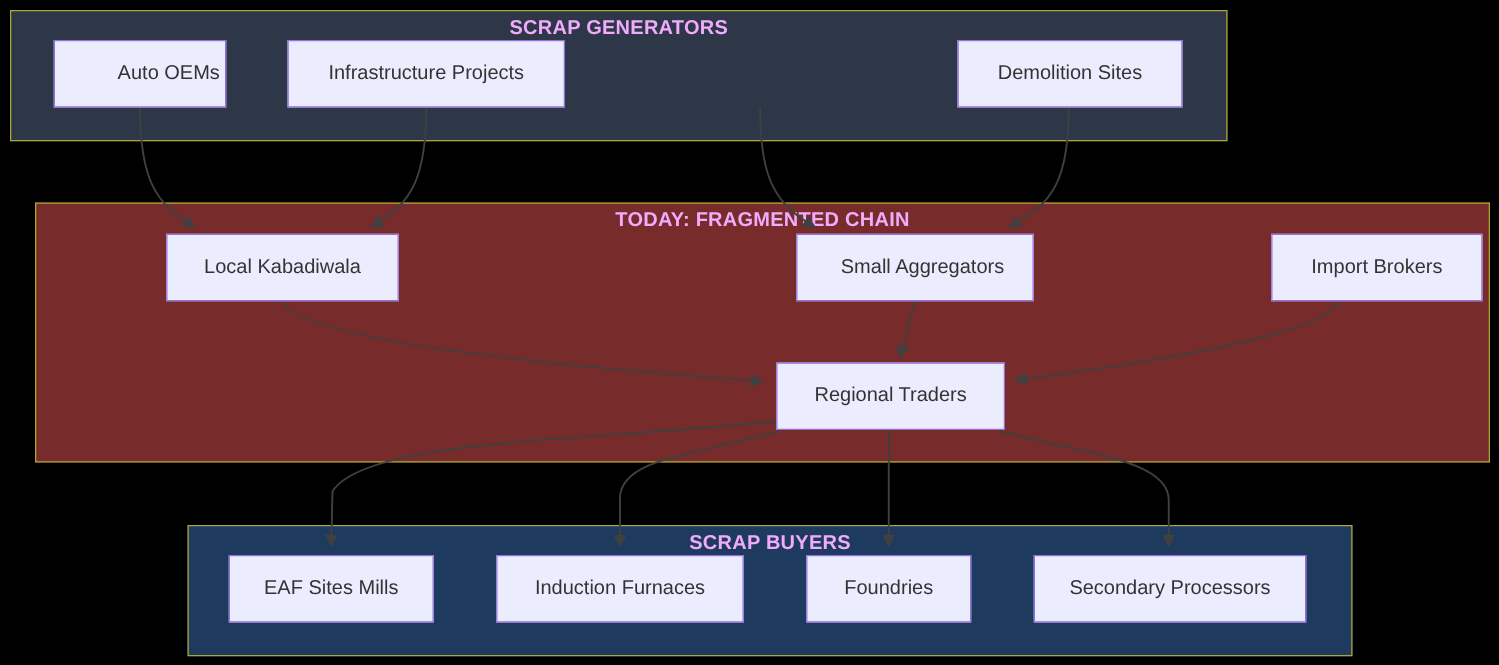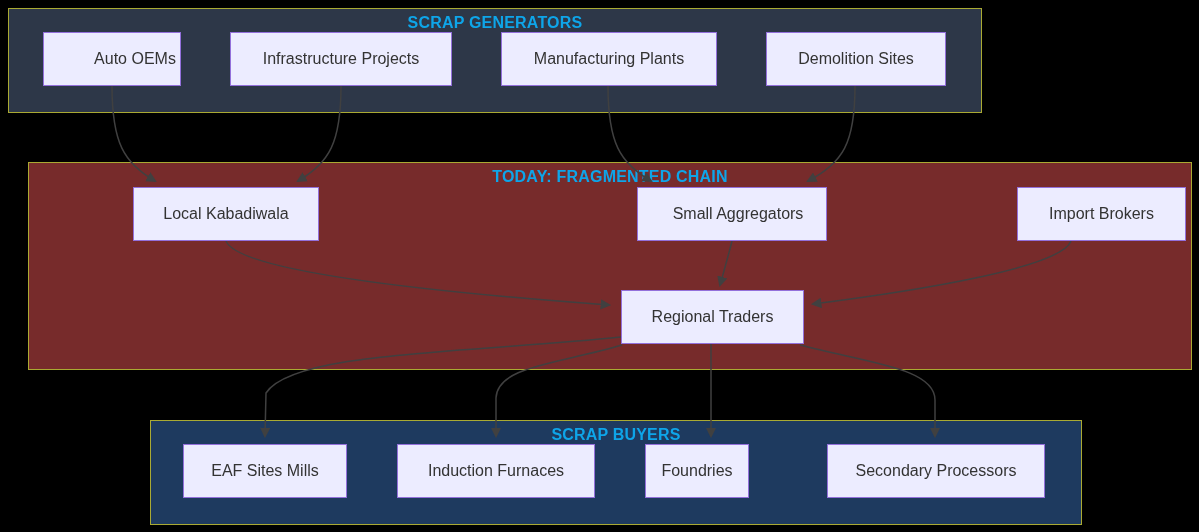--- a/index.html
+++ b/index.html
@@ -14,21 +14,21 @@
   .cluster {
     position: absolute;
     border: 1px solid #AAAA33;
     box-sizing: border-box;
     z-index: 1;
   }
   .cluster-title {
     position: absolute;
     top: 5px; left: 0; right: 0;
     text-align: center;
-    color: #0ea5e9;
+    color: #f0abfc;
     font-size: 16px;
     font-weight: 600;
     letter-spacing: 0.2px;
   }
   #cluster-generators { left: 8px;   top: 8px;   width: 974px;  height: 105px; background: #2D3748; }
   #cluster-fragmented { left: 28px;  top: 162px; width: 1164px; height: 208px; background: #772B2B; }
   #cluster-buyers     { left: 150px; top: 420px; width: 932px;  height: 105px; background: #1E3A5F; }
 
   svg.edges {
     position: absolute; left: 0; top: 0;
@@ -61,21 +61,21 @@
   #n-mfg    { left: 501px; top: 32px; width: 216px; height: 54px; }
   #n-demo   { left: 766px; top: 32px; width: 180px; height: 54px; }
   
   #n-kaba   { left: 133px; top: 187px; width: 186px; height: 54px; }
   #n-aggr   { left: 637px; top: 187px; width: 190px; height: 54px; padding-left: 12px; }
   #n-brok   { left: 988px; top: 187px; width: 169px; height: 54px; margin-left: 29px; }
   #n-trad   { left: 621px; top: 290px; width: 183px; height: 54px; }
   
   #n-eaf    { left: 183px; top: 444px; width: 164px; height: 54px; }
   #n-indu   { left: 397px; top: 444px; width: 198px; height: 54px; }
-  #n-foun   { left: 645px; top: 444px; width: 104px; height: 54px; }
+  #n-foun   { left: 645px; top: 444px; width: 132px; height: 54px; }
   #n-seco   { left: 827px; top: 444px; width: 218px; height: 54px; }
 </style>
 </head>
 <body>
 
 <div id="stage">
 
   <div class="cluster" id="cluster-generators">
     <div class="cluster-title">SCRAP GENERATORS</div>
   </div>
@@ -102,21 +102,20 @@
     <path class="edge" d="M 732,241 C 728,257 724,271 720,285" marker-end="url(#arrow)"></path>
     <path class="edge" d="M 1071,241 C 1061,268 915,291 813,304" marker-end="url(#arrow)"></path>
     <path class="edge" d="M 621,337 C 470,353 293,351 266,393 L 265,436" marker-end="url(#arrow)"></path>
     <path class="edge" d="M 622,345 C 558,364 497,366 496,398 L 496,436" marker-end="url(#arrow)"></path>
     <path class="edge" d="M 711,344 L 711,436" marker-end="url(#arrow)"></path>
     <path class="edge" d="M 800,345 C 868,363 935,368 935,400 L 935,436" marker-end="url(#arrow)"></path>
   </svg>
 
   <div class="node" id="n-auto">Auto OEMs</div>
   <div class="node" id="n-infra">Infrastructure Projects</div>
-  <div class="node" id="n-mfg">Manufacturing Plants</div>
   <div class="node" id="n-demo">Demolition Sites</div>
 
   <div class="node" id="n-kaba">Local Kabadiwala</div>
   <div class="node" id="n-aggr">Small Aggregators</div>
   <div class="node" id="n-brok">Import Brokers</div>
   <div class="node" id="n-trad">Regional Traders</div>
 
   <div class="node" id="n-eaf">EAF Sites Mills</div>
   <div class="node" id="n-indu">Induction Furnaces</div>
   <div class="node" id="n-foun">Foundries</div>

